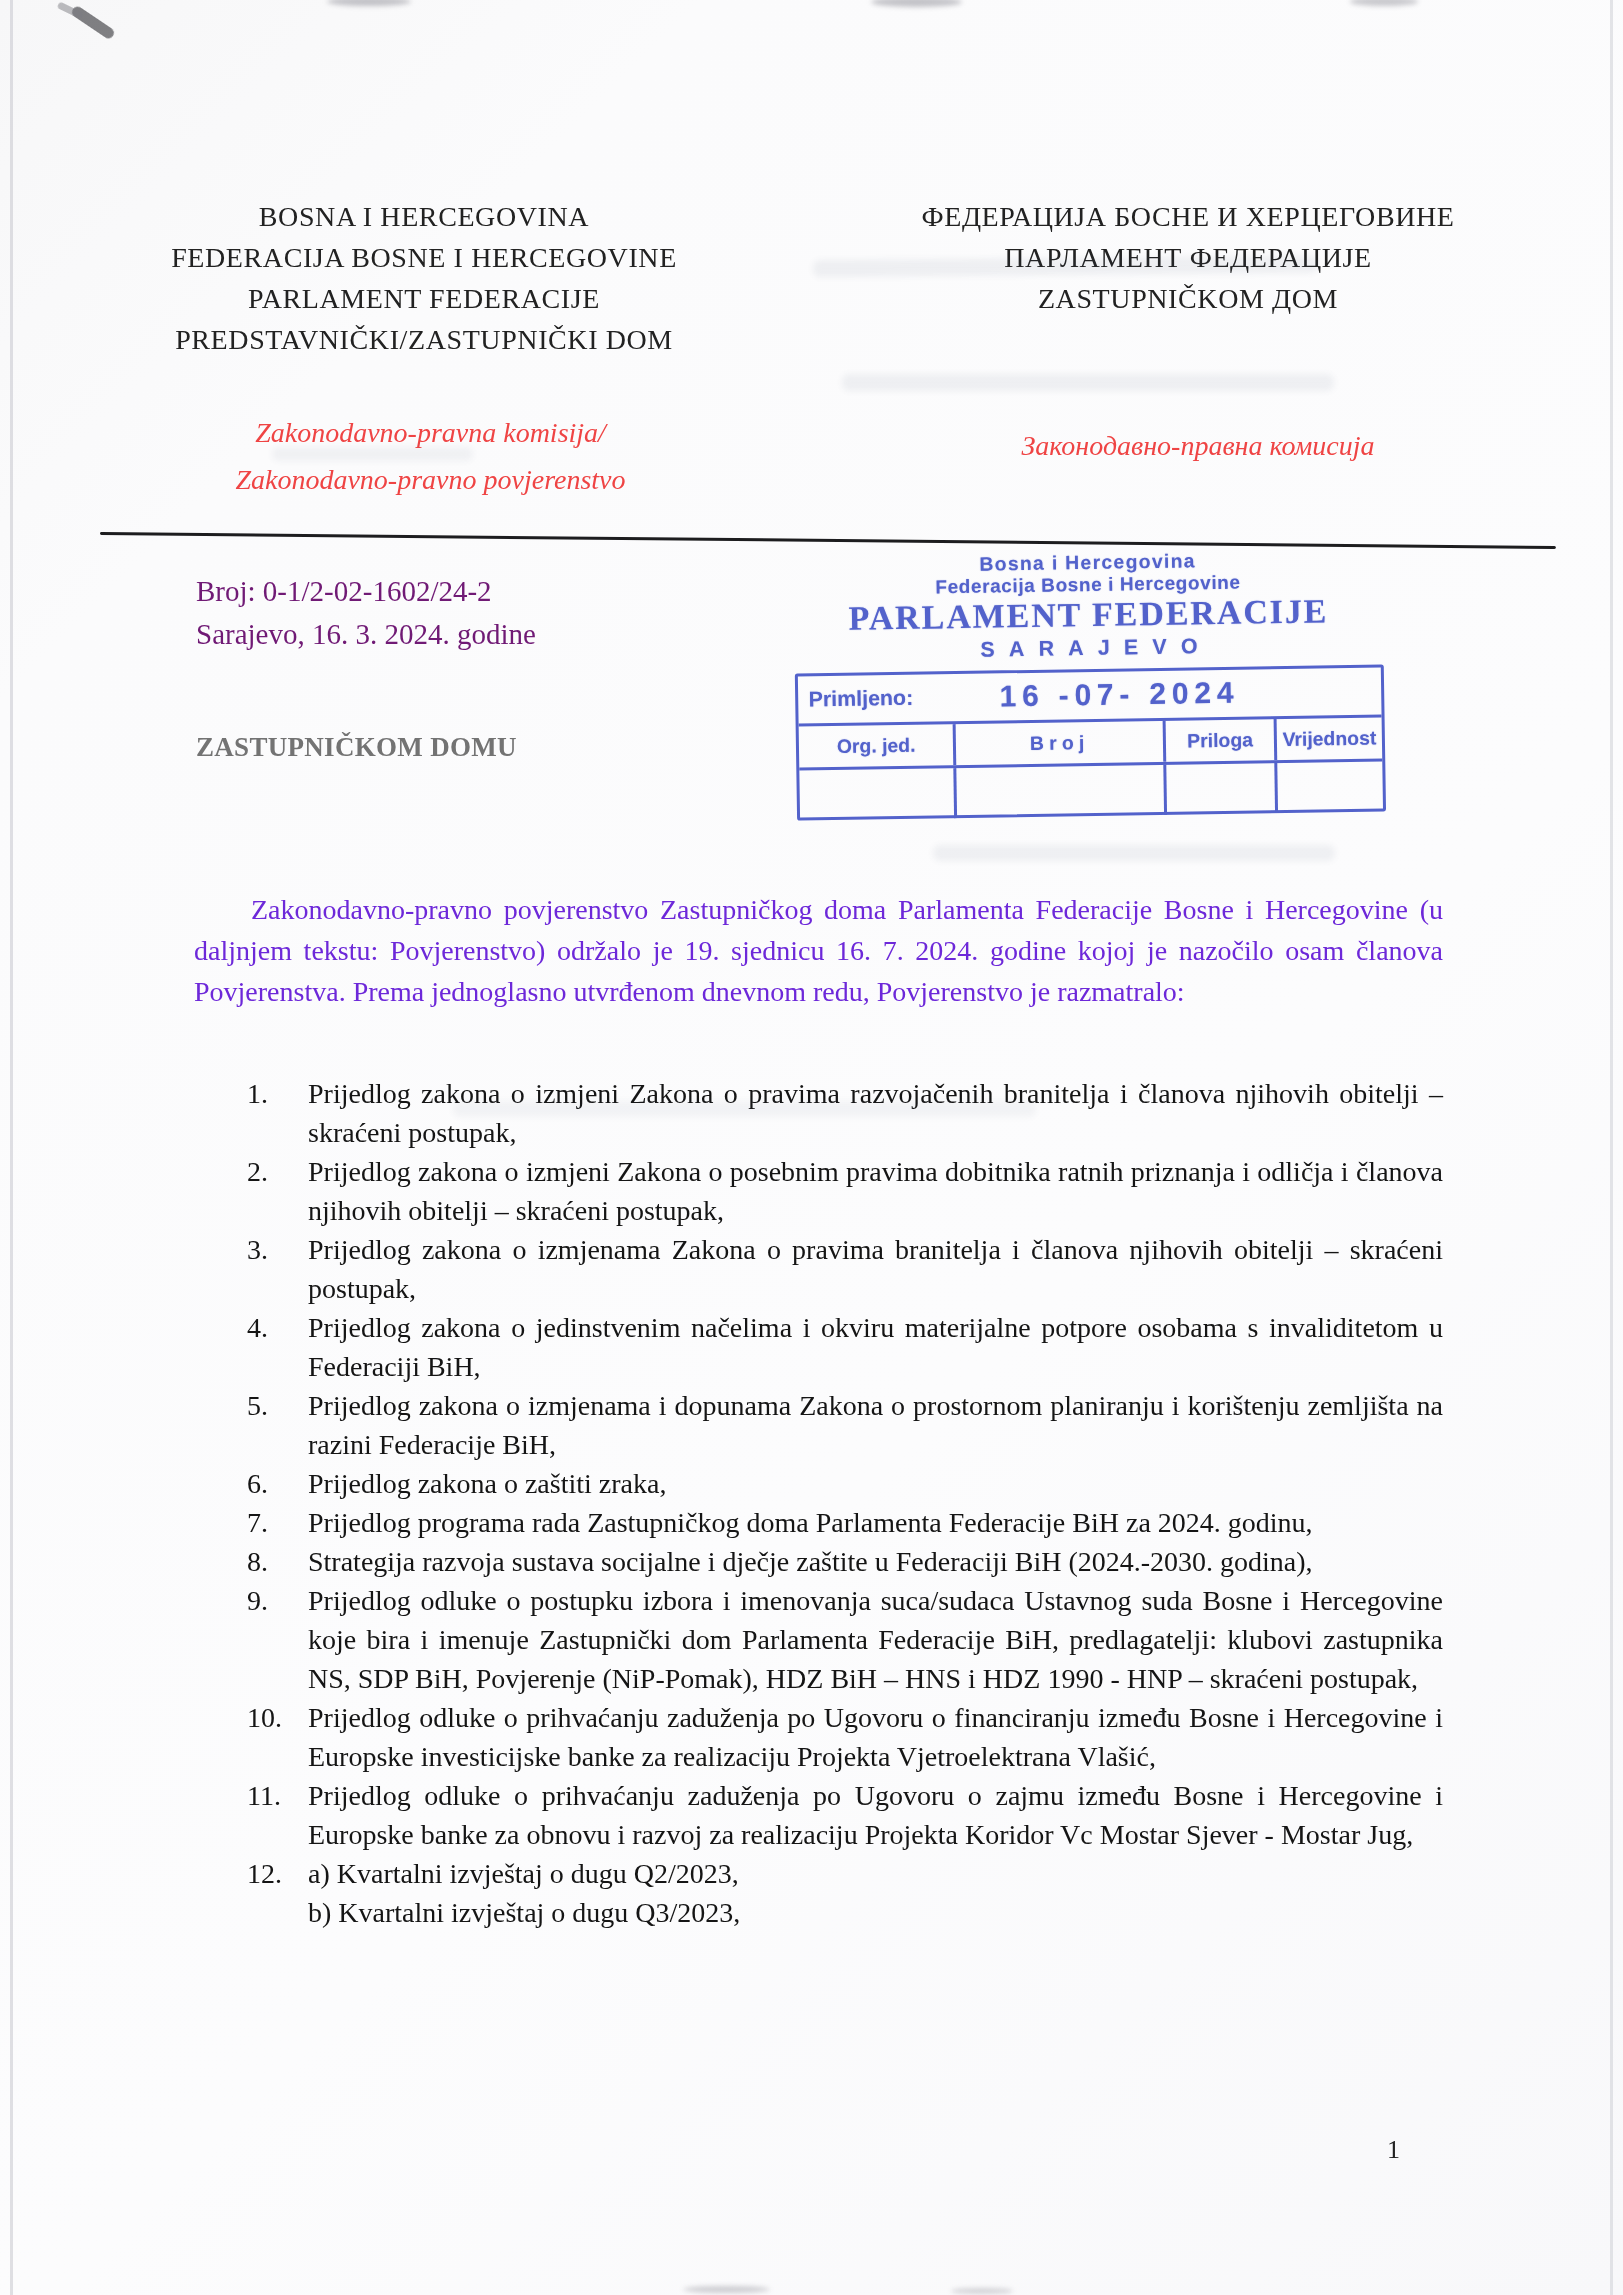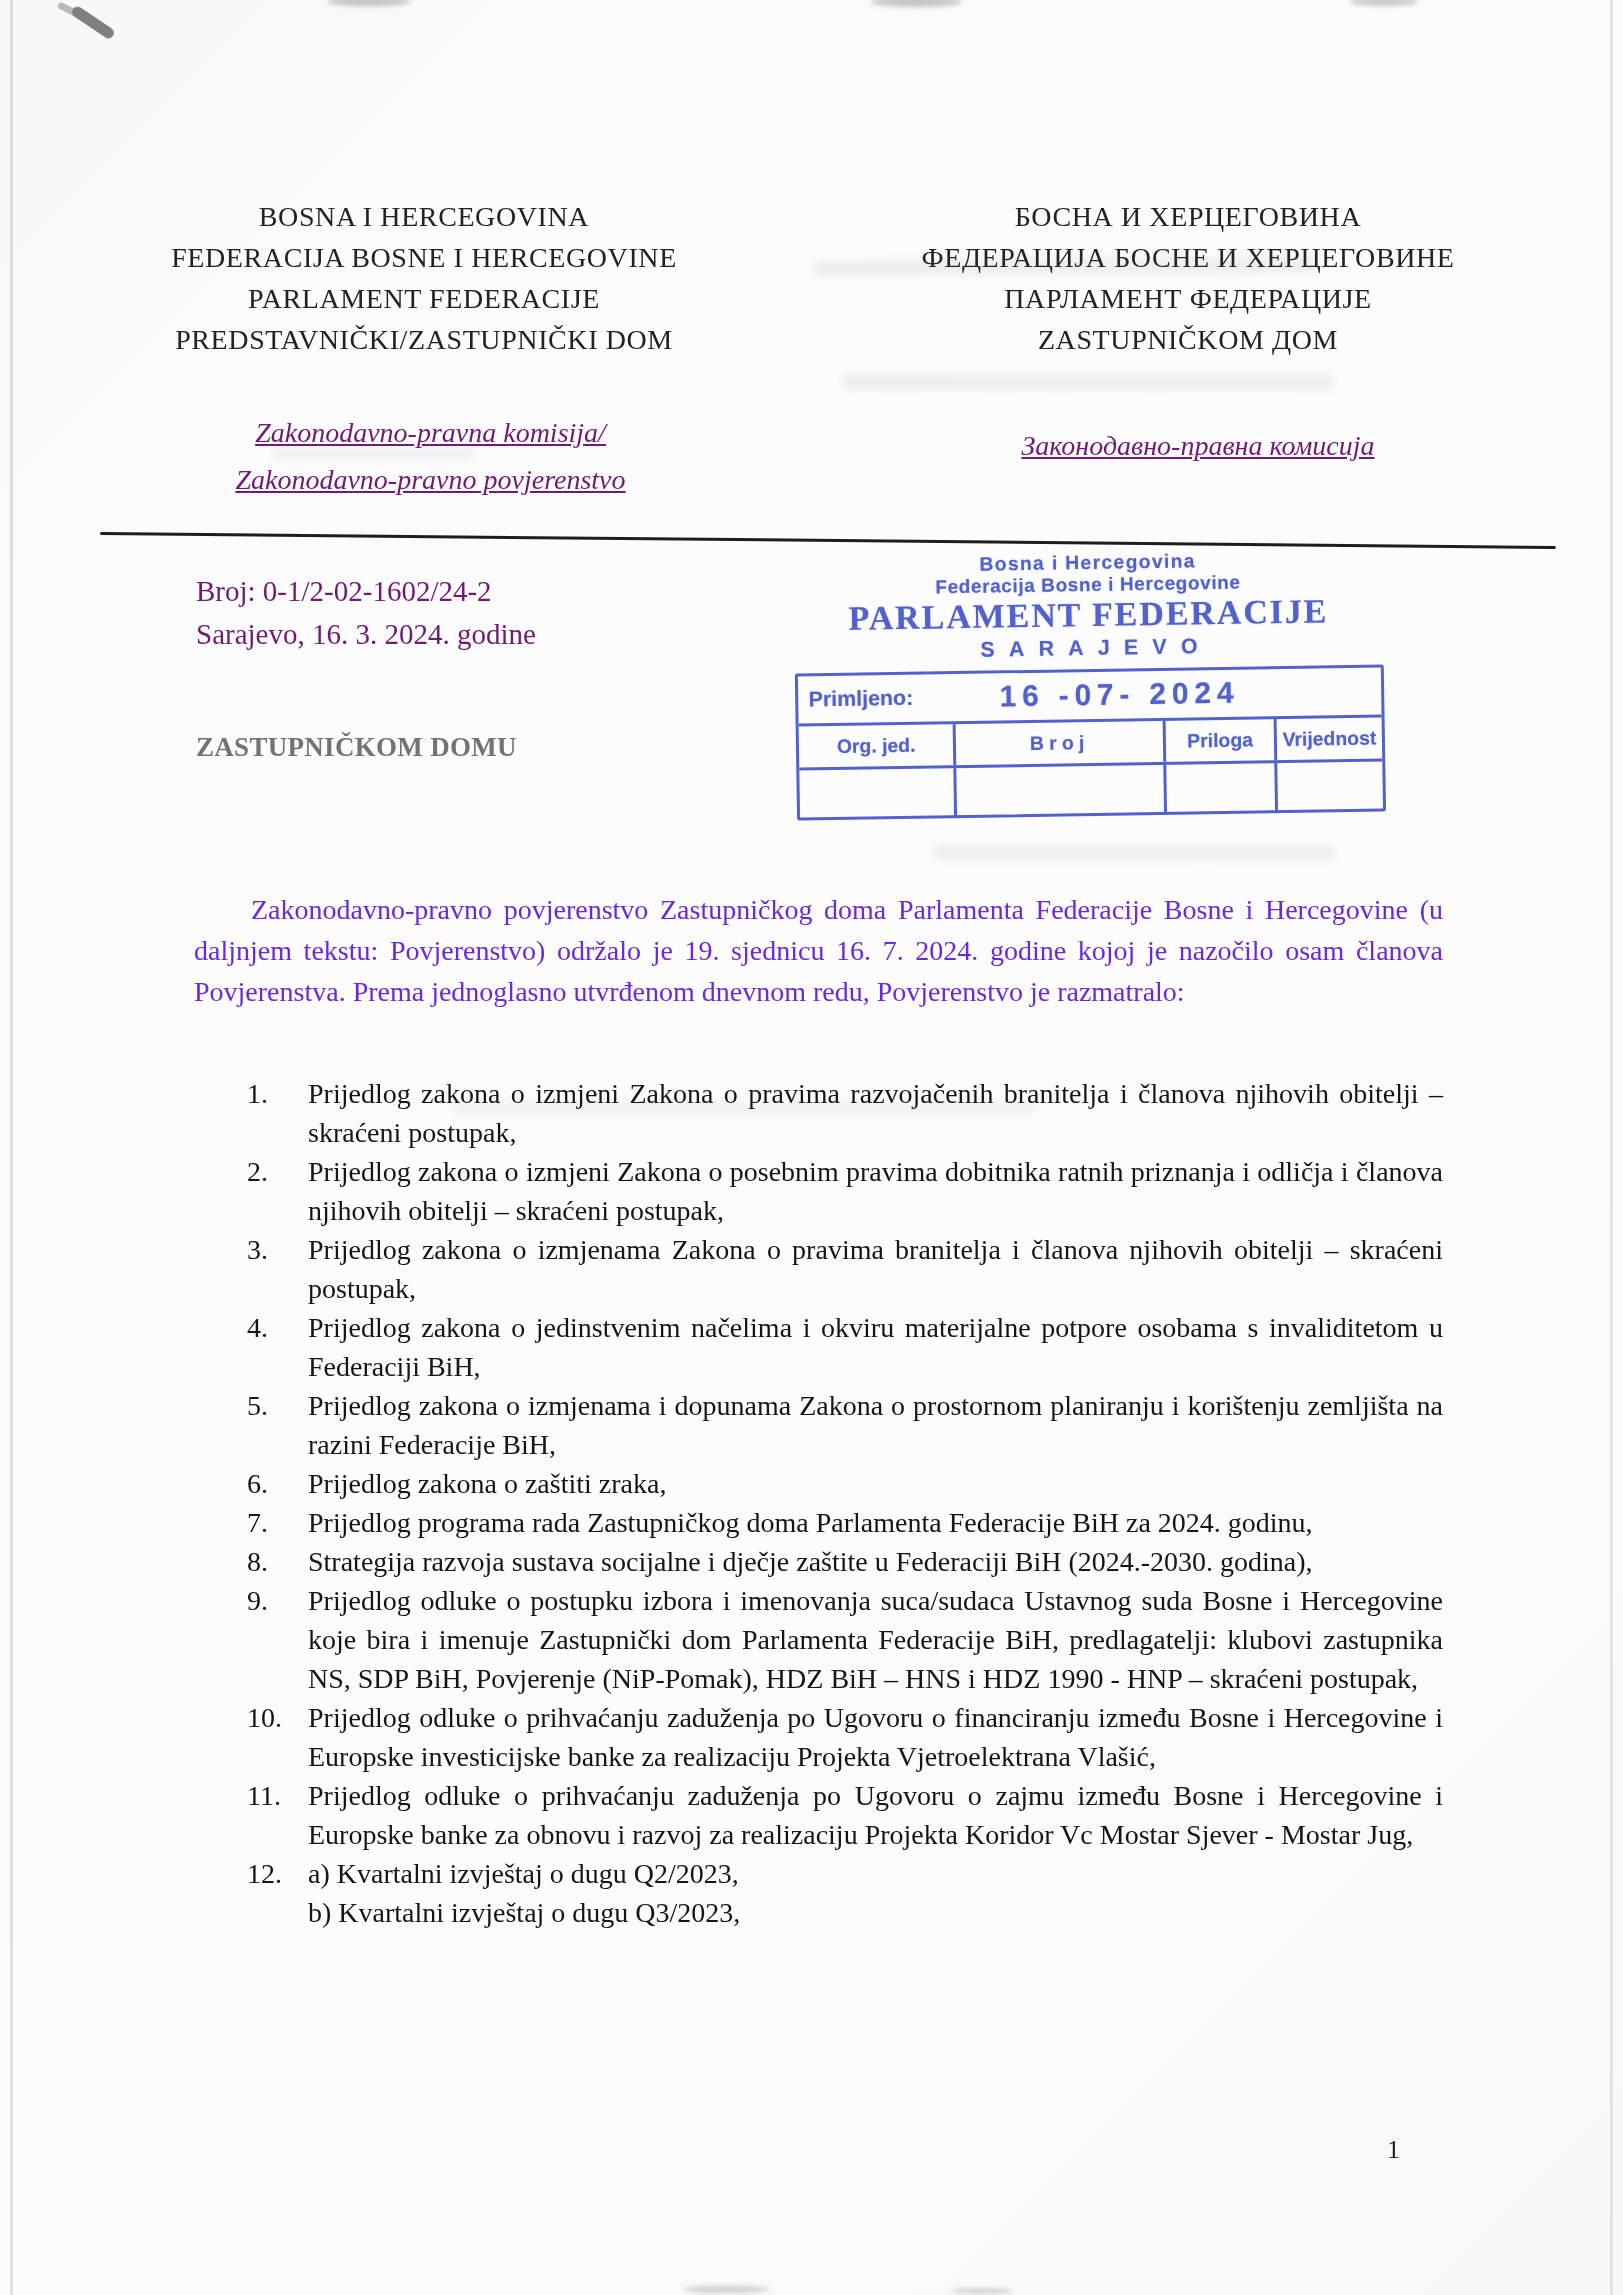--- a/index.html
+++ b/index.html
@@ -7,21 +7,21 @@
     width:1624px;height:2295px;position:relative;overflow:hidden;
     background:linear-gradient(135deg,#f7f7f8 0%,#fbfbfc 18%,#fcfcfd 60%,#f8f8fa 100%);
     font-family:"Liberation Serif","DejaVu Serif",serif;color:#181818;
   }
   .abs{position:absolute;}
   
   .letterhead-col{text-align:center;font-size:28px;line-height:41px;letter-spacing:0.6px;color:#222;}
   .lh-left{left:113px;top:196px;width:622px;}
   .lh-right{left:861px;top:196px;width:654px;}
   
-  .subheader{font-style:italic;font-size:28px;line-height:47px;text-align:center;color:#701a75;text-decoration:underline;}
+  .subheader{font-style:italic;font-size:28px;line-height:47px;text-align:center;color:#ef4444;}
   .sub-left{left:152px;top:409px;width:557px;}
   .sub-right{left:926px;top:422px;width:544px;}
   
   .rule{left:100px;top:532px;width:1456px;height:3.2px;background:#1d1d1f;border-radius:1.9px;
         transform:rotate(0.55deg);transform-origin:left center;}
   
   .reference{left:196px;top:570px;font-size:29px;line-height:43px;color:#701a75;}
   
   .stamp{left:795px;top:551px;width:589px;color:#4152c6;transform:rotate(-0.9deg);
          font-family:"Liberation Sans","DejaVu Sans",sans-serif;opacity:.9;
@@ -78,21 +78,20 @@
 <body>
 
 <div class="abs letterhead-col lh-left">
   <div>BOSNA I HERCEGOVINA</div>
   <div>FEDERACIJA BOSNE I HERCEGOVINE</div>
   <div>PARLAMENT FEDERACIJE</div>
   <div>PREDSTAVNIČKI/ZASTUPNIČKI DOM</div>
 </div>
 
 <div class="abs letterhead-col lh-right">
-  <div>БОСНА И ХЕРЦЕГОВИНА</div>
   <div>ФЕДЕРАЦИЈА БОСНЕ И ХЕРЦЕГОВИНЕ</div>
   <div>ПАРЛАМЕНТ ФЕДЕРАЦИЈЕ</div>
   <div>ZASTUPNIČKOM ДОМ</div>
 </div>
 
 <div class="abs subheader sub-left">
   <div>Zakonodavno-pravna komisija/</div>
   <div>Zakonodavno-pravno povjerenstvo</div>
 </div>
 <div class="abs subheader sub-right">Законодавно-правна комисија</div>

